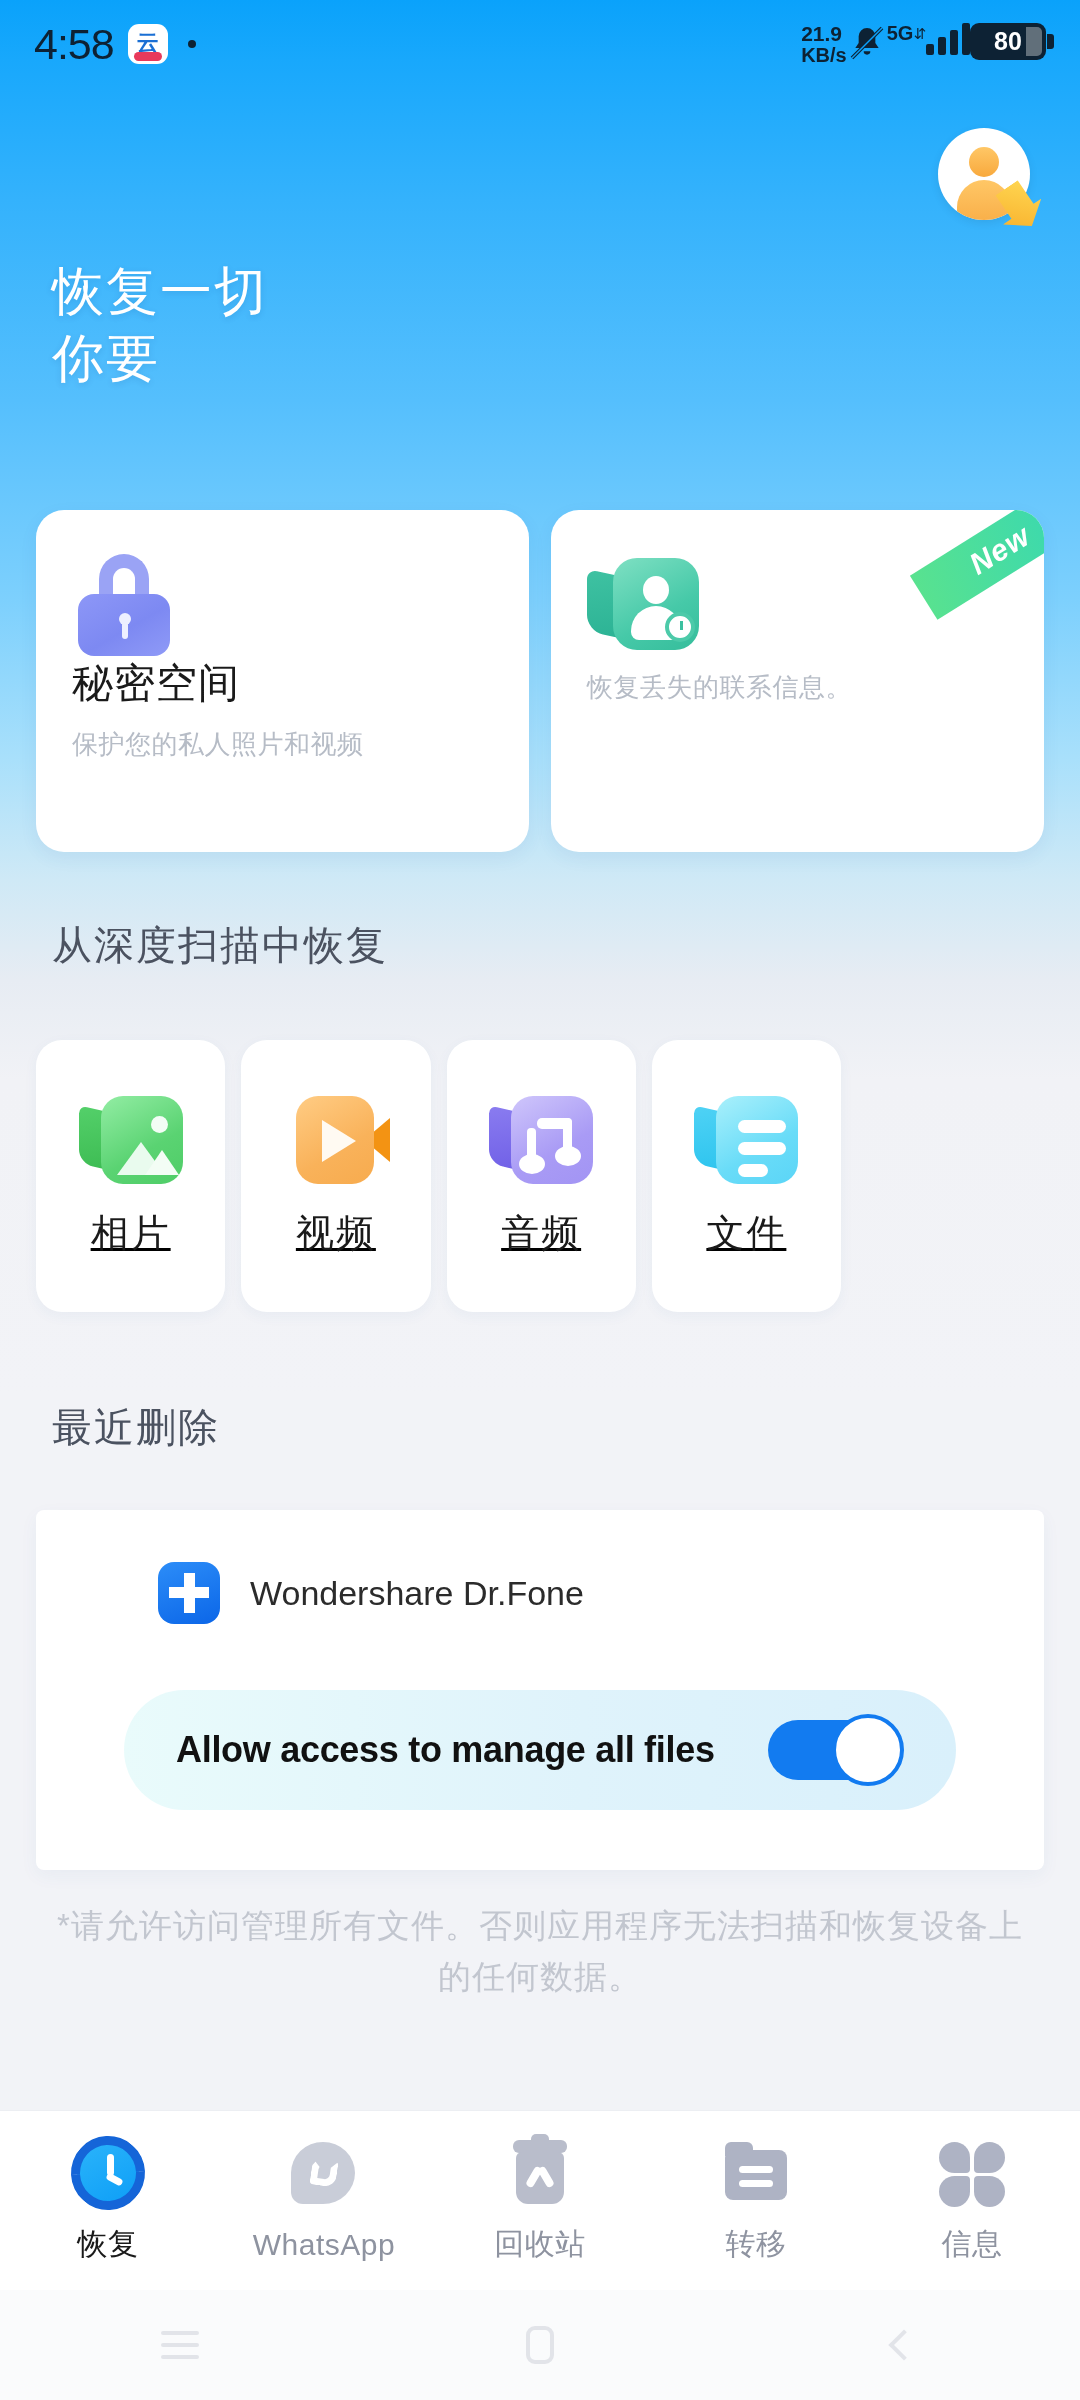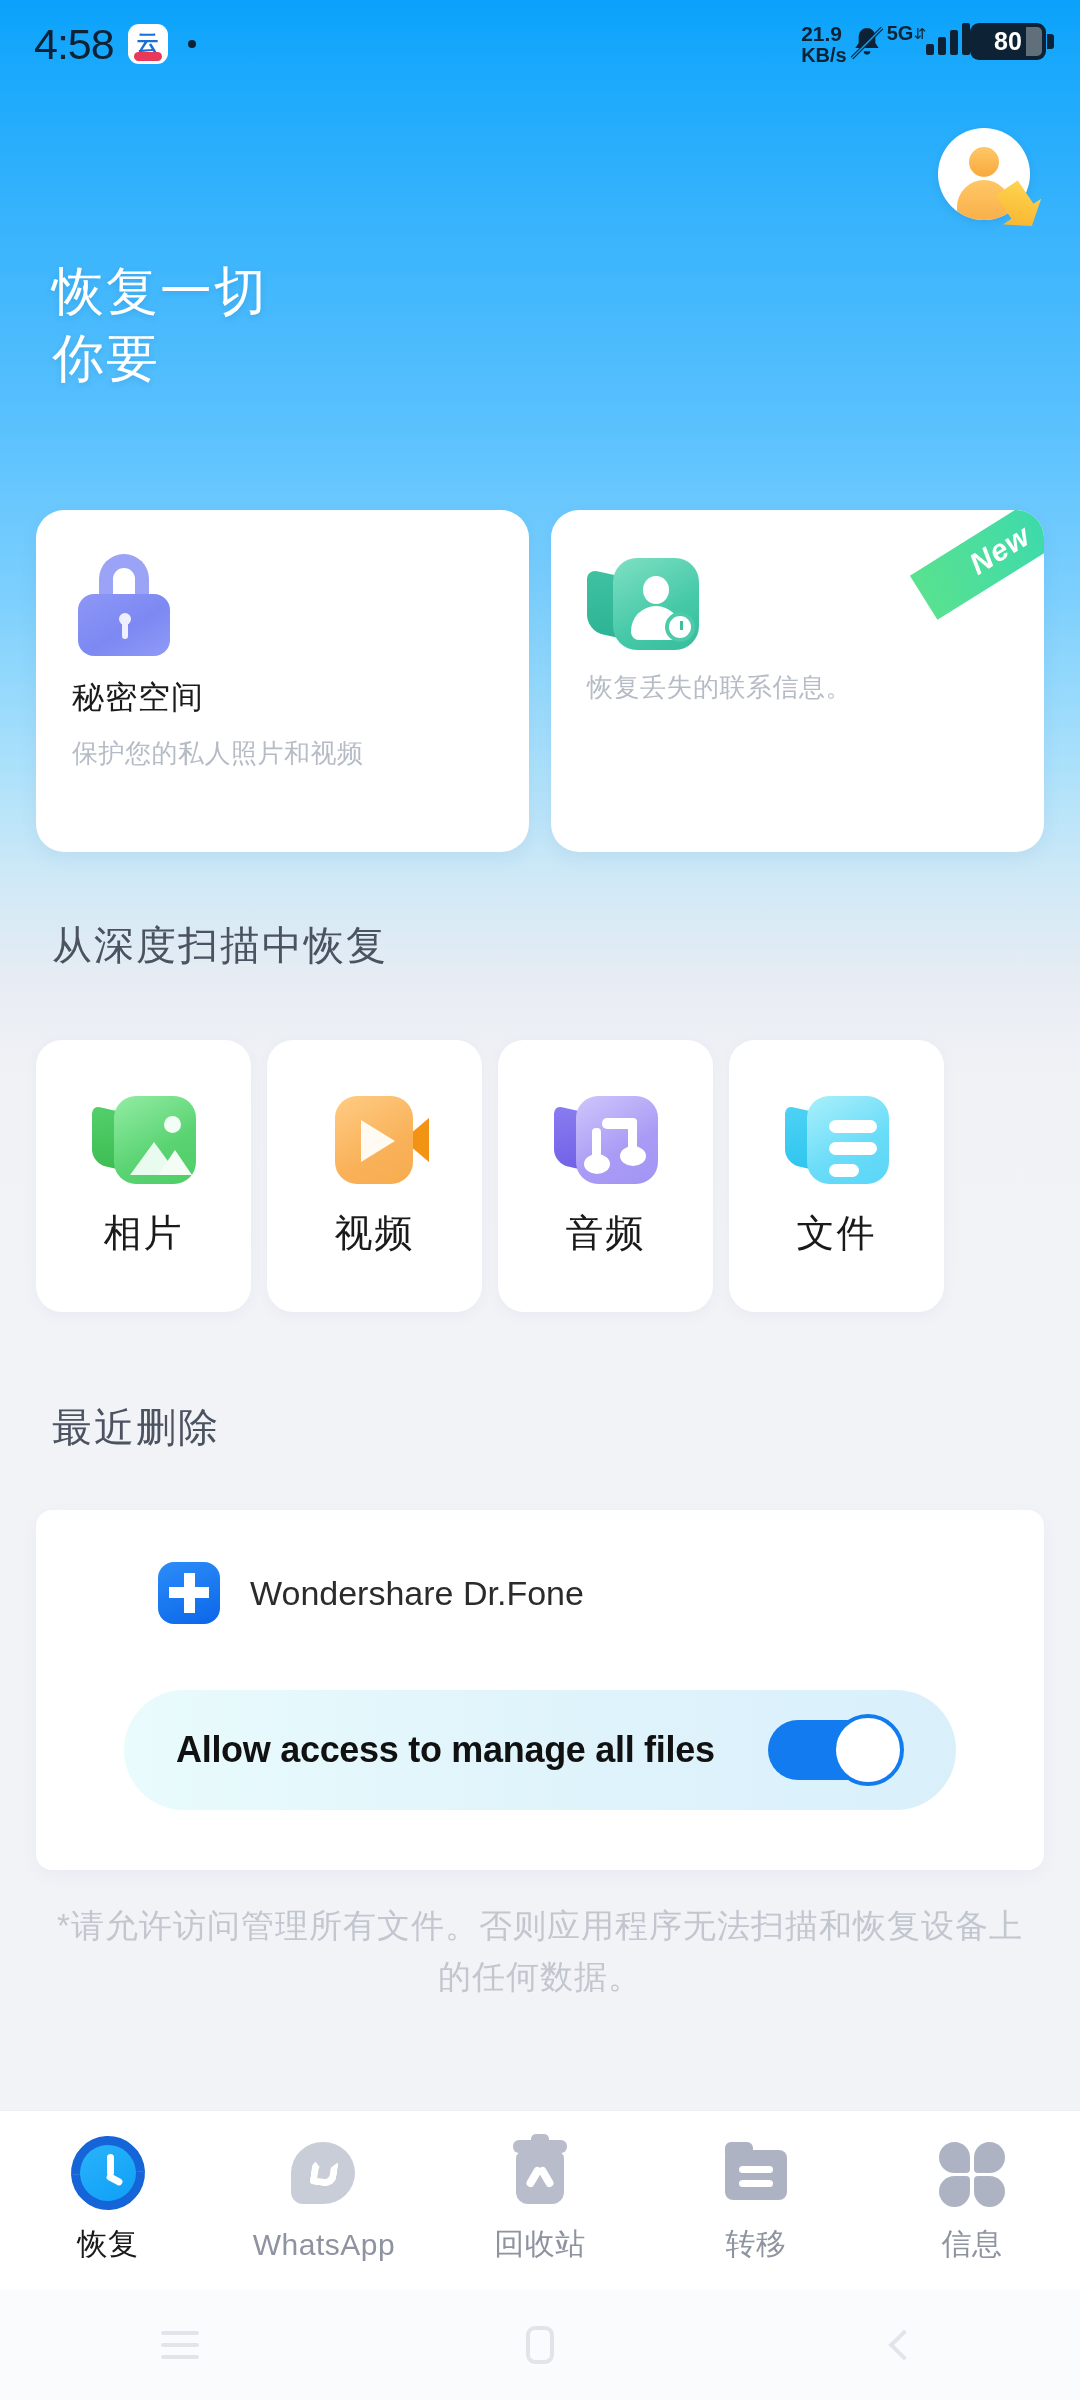--- a/index.html
+++ b/index.html
@@ -101,21 +101,21 @@
   
   #featurecards {
     position:absolute; left:36px; top:510px; width:1008px;
     display:flex; gap:22px;
   }
   .fcard {
     flex:1; background:#ffffff; border-radius:28px; height:342px;
     padding:44px 36px 0 36px; position:relative; overflow:hidden;
     box-shadow:0 6px 18px rgba(40,90,160,.07);
   }
-  .fcard .ftitle { font-size:32px; color:#1a1a1a; font-weight:500; margin-top:20px; letter-spacing:1px; }
+  .fcard .ftitle { font-size:41px; color:#1a1a1a; font-weight:500; letter-spacing:1px; }
   .fcard .fsub { font-size:26px; color:#b6bcc6; margin-top:16px; letter-spacing:.5px; }
 
   
   .lock-ico { position:relative; width:104px; height:102px; }
   .lock-ico .shackle {
     position:absolute; left:27px; top:0; width:50px; height:52px;
     border:14px solid #9aa3f5; border-bottom:none;
     border-radius:26px 26px 0 0;
   }
   .lock-ico .body {
@@ -158,22 +158,22 @@
   }
 
   
   .sect-title {
     position:absolute; left:52px; font-size:40px; color:#4b5260;
     font-weight:400; letter-spacing:2px;
   }
 
   
   #cats {
-    position:absolute; left:36px; top:1040px; width:908px;
-    display:flex; gap:16px;
+    position:absolute; left:36px; top:1040px; width:805px;
+    display:flex; gap:16px;text-decoration:underline;
   }
   .cat {
     flex:1; height:272px; background:#ffffff; border-radius:26px;
     display:flex; flex-direction:column; align-items:center; justify-content:center;
     gap:22px; box-shadow:0 4px 14px rgba(40,90,160,.05);
   }
   .cat .clabel { font-size:38px; color:#1a1a1a; letter-spacing:2px; }
 
   .tile-ico { position:relative; width:104px; height:92px; }
   .tile-ico .flap { position:absolute; left:0; top:16px; width:40px; height:58px;
@@ -219,21 +219,21 @@
   .ico-file .flap { background:linear-gradient(160deg,#4fd2f5,#2cc4ee); }
   .ico-file .sq { background:linear-gradient(150deg,#aaf0fb,#69dcf8 60%,#5bd5f7); }
   .ico-file .ln { position:absolute; border-radius:7px; background:#ffffff; height:13px; }
   .ico-file .l1 { left:44px; top:26px; width:48px; }
   .ico-file .l2 { left:44px; top:48px; width:48px; }
   .ico-file .l3 { left:44px; top:70px; width:30px; }
 
   
   #permcard {
     position:absolute; left:36px; top:1510px; width:1008px; height:360px;
-    background:#ffffff; border-radius:16px;
+    background:#ffffff; border-radius:8px;
     box-shadow:0 6px 18px rgba(40,90,160,.05);
   }
   .approw { display:flex; align-items:center; gap:30px; padding:52px 0 0 122px; }
   .appicon {
     width:62px; height:62px; border-radius:16px;
     background:linear-gradient(160deg,#2c8df8,#0b66e8);
     position:relative; flex:none;
   }
   .appicon .v { position:absolute; left:26px; top:11px; width:11px; height:40px; background:#ffffff; }
   .appicon .h { position:absolute; left:11px; top:25px; width:40px; height:11px; background:#ffffff; }

